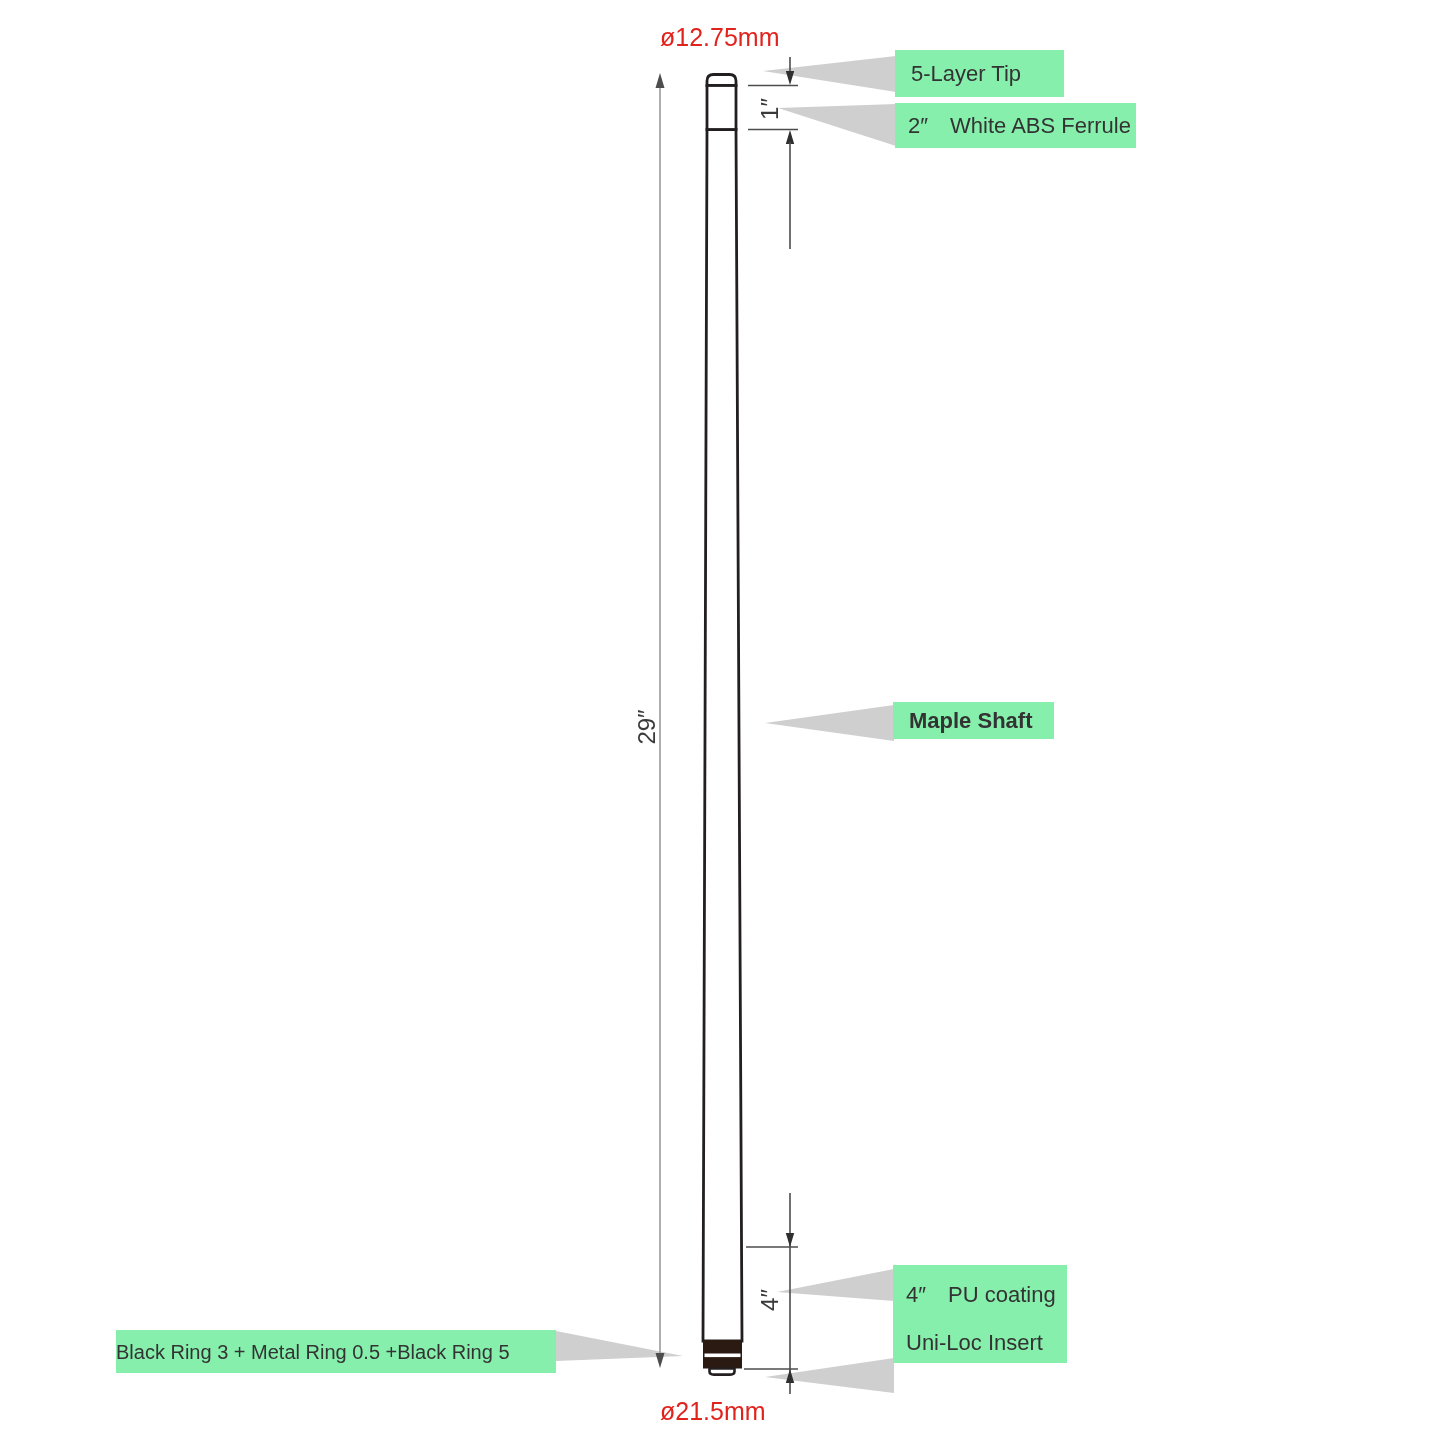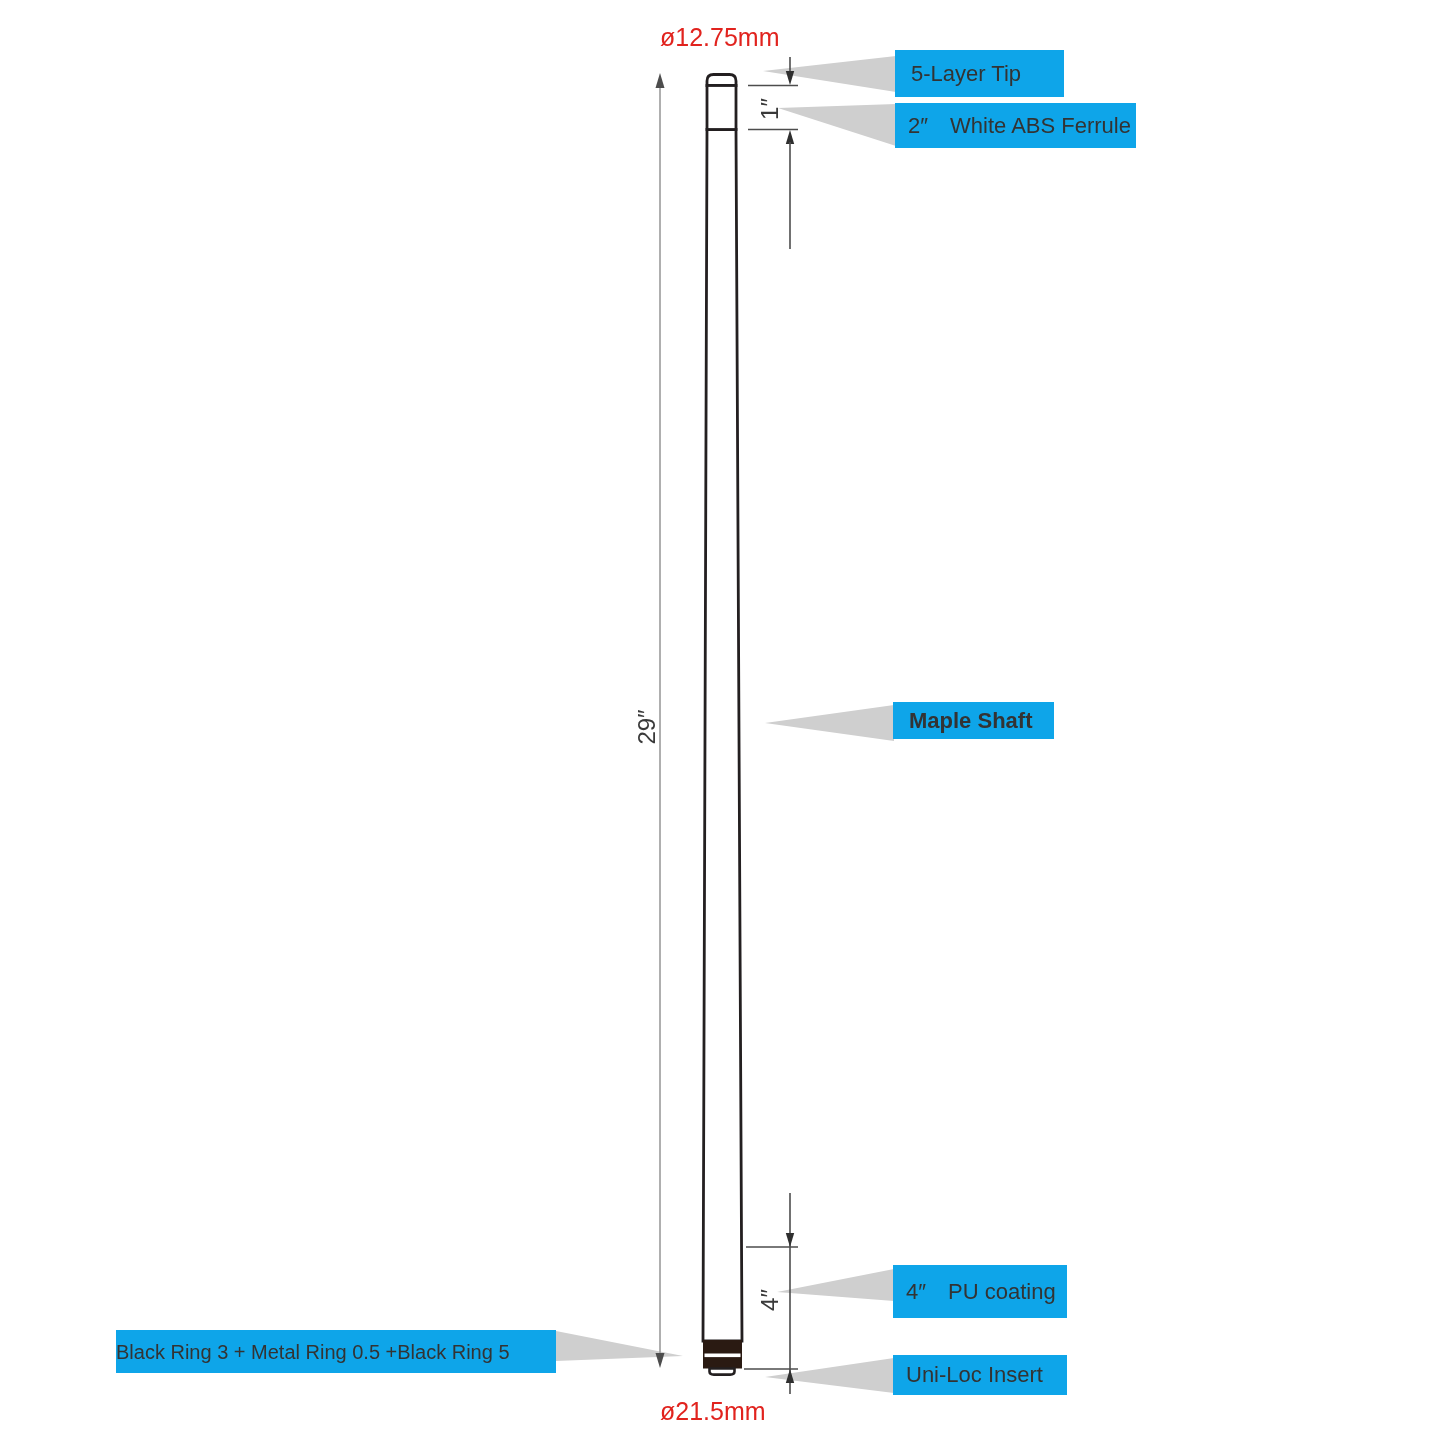--- a/index.html
+++ b/index.html
@@ -2,21 +2,21 @@
 <html><head>
 <meta charset="utf-8">
 <style>
   html,body{margin:0;padding:0;background:#ffffff;}
   .stage{
     position:relative;width:1445px;height:1445px;background:#ffffff;
     font-family:"Liberation Sans",sans-serif;overflow:hidden;
   }
   svg.layer{position:absolute;left:0;top:0;width:1445px;height:1445px;}
   .label{
-    position:absolute;background:#0ea5e9;color:#333333;
+    position:absolute;background:#86efac;color:#333333;
     display:flex;align-items:center;font-size:22px;white-space:pre;
     line-height:1;
     text-align:center;
   }
   .red-dim{
     position:absolute;color:#e1231e;font-size:25px;font-weight:400;
     text-align:left;white-space:pre;line-height:1.1;
   }
   .dim-num{
     position:absolute;color:#3a3a3a;font-size:24px;line-height:1;
@@ -66,17 +66,17 @@
   <div class="red-dim" style="left:660px;top:24px;width:124px;">ø12.75mm</div>
   <div class="red-dim" style="left:660px;top:1398px;width:116px;">ø21.5mm</div>
 
   <div class="dim-num" style="left:622px;top:713px;width:50px;height:28px;">29″</div>
   <div class="dim-num" style="left:752px;top:96px;width:36px;height:26px;">1″</div>
   <div class="dim-num" style="left:752px;top:1287px;width:36px;height:26px;">4″</div>
 
   <div class="label" style="left:895px;top:50px;width:153px;height:47px;padding-left:16px;">5-Layer Tip</div>
   <div class="label" style="left:895px;top:103px;width:228px;height:45px;padding-left:13px;">2″　White ABS Ferrule</div>
   <div class="label" style="left:893px;top:702px;width:145px;height:37px;padding-left:16px;font-weight:bold;">Maple Shaft</div>
-  <div class="label" style="left:893px;top:1265px;width:161px;height:53px;padding-left:13px;">4″　PU coating</div>
-  <div class="label" style="left:893px;top:1355px;width:161px;height:40px;padding-left:13px;">Uni-Loc Insert</div>
+  <div class="label" style="left:893px;top:1265px;width:161px;height:60px;padding-left:13px;">4″　PU coating</div>
+  <div class="label" style="left:893px;top:1323px;width:161px;height:40px;padding-left:13px;">Uni-Loc Insert</div>
   <div class="label" style="left:116px;top:1330px;width:440px;height:43px;padding-left:0;font-size:20px;">Black Ring 3 + Metal Ring 0.5 +Black Ring 5</div>
 
 </div>
 
 </body></html>

